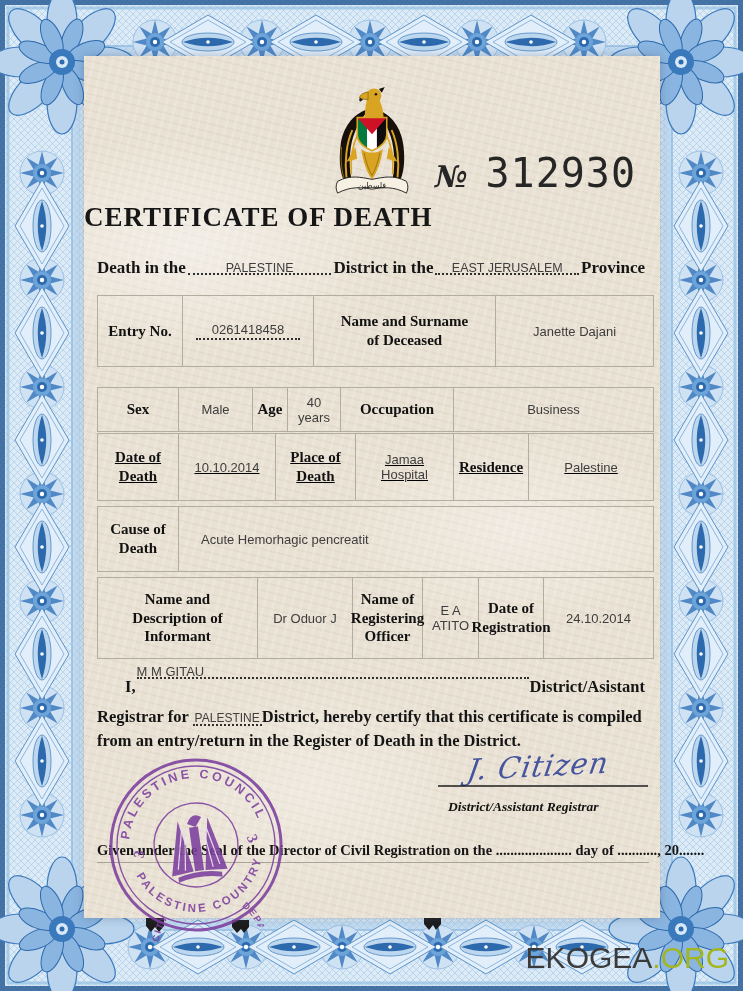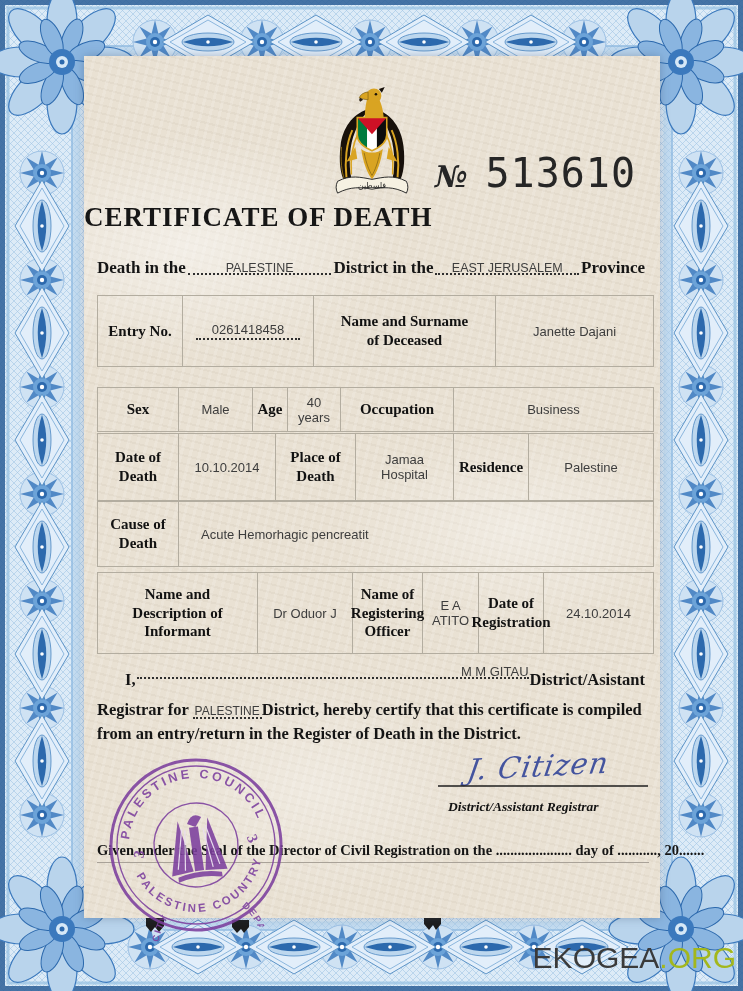--- a/index.html
+++ b/index.html
@@ -32,35 +32,35 @@
   .cell{border-right:1px solid #b3ada0;display:flex;align-items:center;justify-content:center;
         text-align:center;padding:2px 4px;box-sizing:border-box;}
   .cell:last-child{border-right:none;}
   .lbl{font-size:15px;font-weight:bold;color:#111;line-height:1.25;}
   .val{font-family:"Liberation Sans",sans-serif;font-size:13px;color:#3d3d3d;}
   .val-left{justify-content:flex-start;padding-left:22px;text-align:left;}
   .dotline{border-bottom:2px dotted #2e2e2e;padding:0 16px 1px 16px;}
   .certify{position:absolute;left:13px;top:606px;width:548px;color:#151515;}
   .fill-line{display:flex;align-items:flex-end;font-size:16.5px;font-weight:bold;padding-left:28px;}
   .fill-line .txt{white-space:nowrap;}
-  .fdots{flex:1;border-bottom:2px dotted #2e2e2e;margin:0 1px 11px 1px;text-align:right;}
+  .fdots{flex:1;border-bottom:2px dotted #2e2e2e;margin:0 1px 18px 1px;text-align:left;}
   .fval{display:block;font-family:"Liberation Sans",sans-serif;font-weight:normal;
         font-size:13px;color:#3e3e3e;transform:translateY(2px);}
   .cert-par{margin:8px 0 0 0;font-size:16.5px;font-weight:bold;line-height:1.45;}
   .idots{display:inline-block;border-bottom:2px dotted #2e2e2e;vertical-align:baseline;
          padding:0 2px;font-family:"Liberation Sans",sans-serif;font-weight:normal;
          font-size:12px;color:#3e3e3e;line-height:1;}
   .sig-block{position:absolute;left:352px;top:686px;width:214px;}
   .sig-title{font-size:13.5px;font-weight:bold;font-style:italic;color:#111;margin-top:1px;padding-left:12px;}
   .footer-line{position:absolute;left:13px;top:786px;width:552px;font-size:14.5px;
                font-weight:bold;color:#151515;white-space:nowrap;}
   .footer-rule{position:absolute;left:13px;top:806px;width:552px;border-top:1px solid #a9a298;}
   .stamp{position:absolute;left:106px;top:755px;width:180px;height:180px;z-index:3;
          transform:rotate(-8deg);opacity:.88;}
-  .watermark{position:absolute;right:7px;top:941px;z-index:4;font-family:"Liberation Sans",sans-serif;
+  .watermark{position:absolute;right:14px;top:941px;z-index:4;font-family:"Liberation Sans",sans-serif;
              font-size:30px;letter-spacing:0;}
   .wm-name{color:#3a3a3a;}
   .wm-tld{color:#a3b71c;}
 </style>
 </head>
 <body>
 
 <div class="page">
 
   <svg class="border-svg" width="743" height="991" viewBox="0 0 743 991">
@@ -217,21 +217,21 @@
         </g>
         <path d="M40,34 h30 v18 c0,8 -8,13 -15,16 c-7,-3 -15,-8 -15,-16 Z" fill="none" stroke="#d9a422" stroke-width="1.6"></path>
       </g>
 
       <path d="M20,99 C33,92 44,95 55,97 C66,95 77,92 90,99 C92,103 92,107 90,111 C77,104 66,105 55,107 C44,105 33,104 20,111 C18,107 18,103 20,99 Z" fill="#f6f1e2" stroke="#2a2a2a" stroke-width="1"></path>
       <text x="55" y="106" text-anchor="middle" font-size="8" fill="#1c1c1c">فلسطين</text>
     </svg>
 
     <div class="serial">
       <span class="no-sign">№</span>
-      <span class="no-digits">513610</span>
+      <span class="no-digits">312930</span>
     </div>
 
     <h1 class="title">CERTIFICATE OF DEATH</h1>
 
     <div class="header-line">
       <span class="txt">Death in the</span>
       <span class="hdots">
         <span class="hval">PALESTINE</span>
       </span>
       <span class="txt">District in the</span>
@@ -253,21 +253,21 @@
 
       <div class="trow" style="grid-template-columns:81px 74px 35px 53px 113px 1fr;height:45px;margin-bottom:1px;margin-top:20px;">
         <div class="cell lbl">Sex</div>
         <div class="cell val">Male</div>
         <div class="cell lbl">Age</div>
         <div class="cell val">40 years</div>
         <div class="cell lbl">Occupation</div>
         <div class="cell val">Business</div>
       </div>
 
-      <div class="trow" style="grid-template-columns:81px 97px 80px 98px 75px 1fr;height:68px;">
+      <div class="trow" style="grid-template-columns:81px 97px 80px 98px 75px 1fr;height:68px;margin-bottom:5px;text-decoration:underline;">
         <div class="cell lbl" style="padding:0 12px;">Date of Death</div>
         <div class="cell val">10.10.2014</div>
         <div class="cell lbl" style="padding:0 12px;">Place of Death</div>
         <div class="cell val">Jamaa Hospital</div>
         <div class="cell lbl">Residence</div>
         <div class="cell val">Palestine</div>
       </div>
 
       <div class="trow" style="grid-template-columns:81px 1fr;height:66px;margin-bottom:5px;">
         <div class="cell lbl" style="padding:0 12px;text-align:center;">Cause of Death</div>

